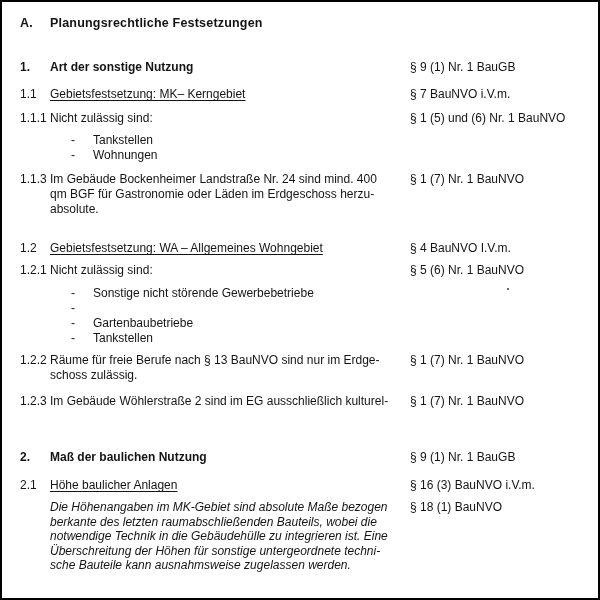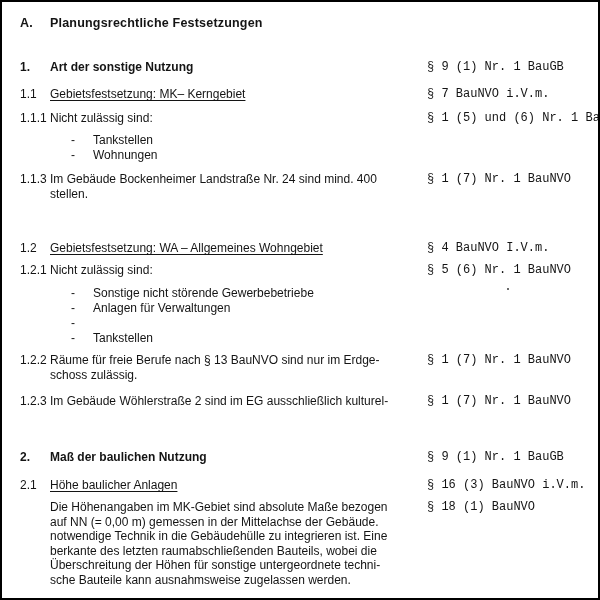--- a/index.html
+++ b/index.html
@@ -18,30 +18,29 @@
   .row { position: absolute; left: 0; right: 0; }
   .num {
     position: absolute; left: 18px; width: 42px;
     white-space: nowrap;
   }
   .body {
     position: absolute; left: 48px; width: 350px;
     line-height: 15px;
   }
   .ref {
-    position: absolute; left: 425px; right: 4px;
+    position: absolute; left: 408px; right: 4px;
     white-space: nowrap;
     line-height: 15px;
-    font-family: Liberation Mono, monospace;
   }
   .bold { font-weight: bold; }
   .title { font-size: 12.5px; letter-spacing: 0.2px; }
   .ul { text-decoration: underline; text-underline-offset: 2px; }
   .line { white-space: nowrap; }
-  .para .line { line-height: 14.5px; }
+  .para .line { line-height: 14.5px; font-style: italic; }
   .bullets { margin-top: 7px; }
   .bullet { display: flex; padding-left: 21px; line-height: 15px; }
   .bullet .dash { width: 22px; flex: 0 0 22px; }
   .bullet .btxt { white-space: nowrap; }
   .stray-dot {
     position: absolute; left: 505px; top: 286px;
     width: 2px; height: 2px; background: #3a3a3a; border-radius: 50%;
   }
 </style>
 </head>
@@ -81,21 +80,22 @@
         </div>
       </div>
     </div>
     <span class="ref">§ 1 (5) und (6) Nr. 1 BauNVO</span>
   </div>
 
   <div class="row" style="top:170px">
     <span class="num">1.1.3</span>
     <div class="body">
       <div class="line">Im Gebäude Bockenheimer Landstraße Nr. 24 sind mind. 400</div>
-      <div class="line">stellen.</div>
+      <div class="line">qm BGF für Gastronomie oder Läden im Erdgeschoss herzu-</div>
+      <div class="line">absolute.</div>
     </div>
     <span class="ref">§ 1 (7) Nr. 1 BauNVO</span>
   </div>
 
   <div class="row" style="top:239px">
     <span class="num">1.2</span>
     <span class="body ul">Gebietsfestsetzung: WA – Allgemeines Wohngebiet</span>
     <span class="ref">§ 4 BauNVO I.V.m.</span>
   </div>
 
@@ -103,24 +103,24 @@
     <span class="num">1.2.1</span>
     <div class="body">
       <div class="line">Nicht zulässig sind:</div>
       <div class="bullets" style="margin-top:8px">
         <div class="bullet">
           <span class="dash">-</span>
           <span class="btxt">Sonstige nicht störende Gewerbebetriebe</span>
         </div>
         <div class="bullet">
           <span class="dash">-</span>
-          <span class="btxt">Anlagen für Verwaltungen</span>
         </div>
         <div class="bullet">
           <span class="dash">-</span>
+          <span class="btxt">Gartenbaubetriebe</span>
         </div>
         <div class="bullet">
           <span class="dash">-</span>
           <span class="btxt">Tankstellen</span>
         </div>
       </div>
     </div>
     <span class="ref">§ 5 (6) Nr. 1 BauNVO</span>
   </div>
 
@@ -151,22 +151,21 @@
 
   <div class="row" style="top:476px">
     <span class="num">2.1</span>
     <span class="body ul">Höhe baulicher Anlagen</span>
     <span class="ref">§ 16 (3) BauNVO i.V.m.</span>
   </div>
 
   <div class="row" style="top:498px">
     <div class="body para">
       <div class="line">Die Höhenangaben im MK-Gebiet sind absolute Maße bezogen</div>
-      <div class="line">auf NN (= 0,00 m) gemessen in der Mittelachse der Gebäude.</div>
+      <div class="line">berkante des letzten raumabschließenden Bauteils, wobei die</div>
       <div class="line">notwendige Technik in die Gebäudehülle zu integrieren ist. Eine</div>
-      <div class="line">berkante des letzten raumabschließenden Bauteils, wobei die</div>
       <div class="line">Überschreitung der Höhen für sonstige untergeordnete techni-</div>
       <div class="line">sche Bauteile kann ausnahmsweise zugelassen werden.</div>
     </div>
     <span class="ref">§ 18 (1) BauNVO</span>
   </div>
 
 </div>
 
 </body></html>

